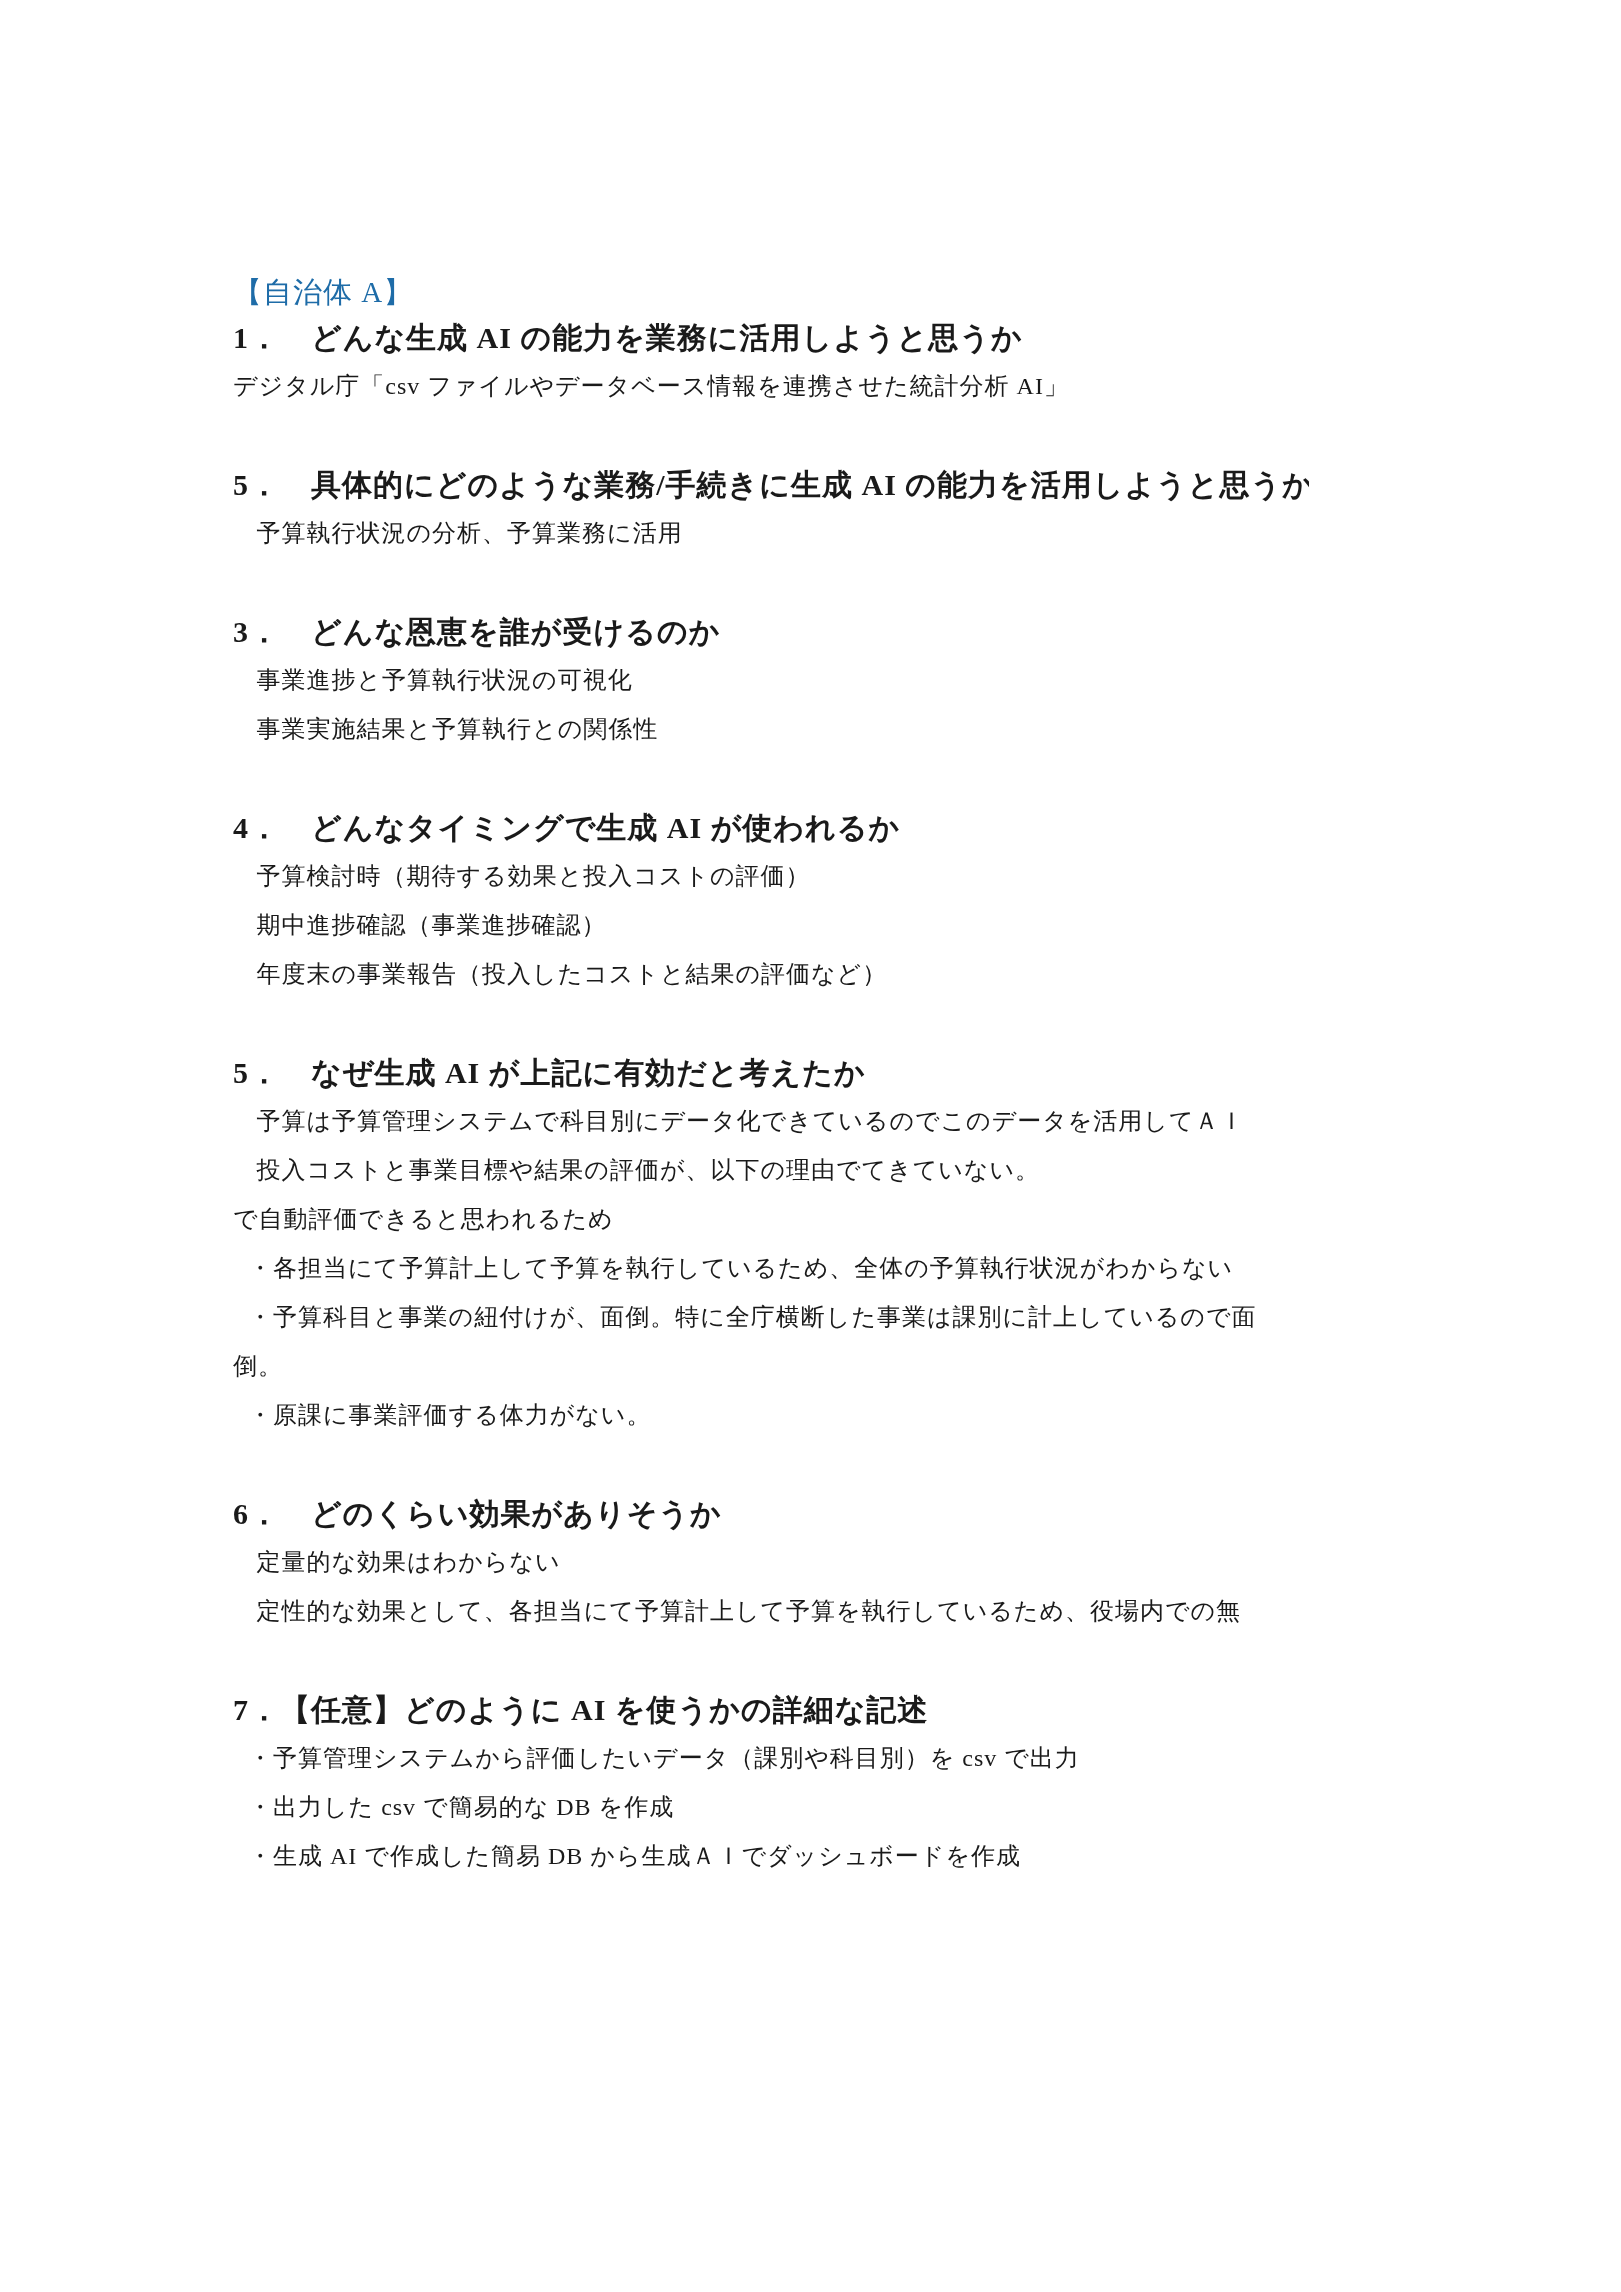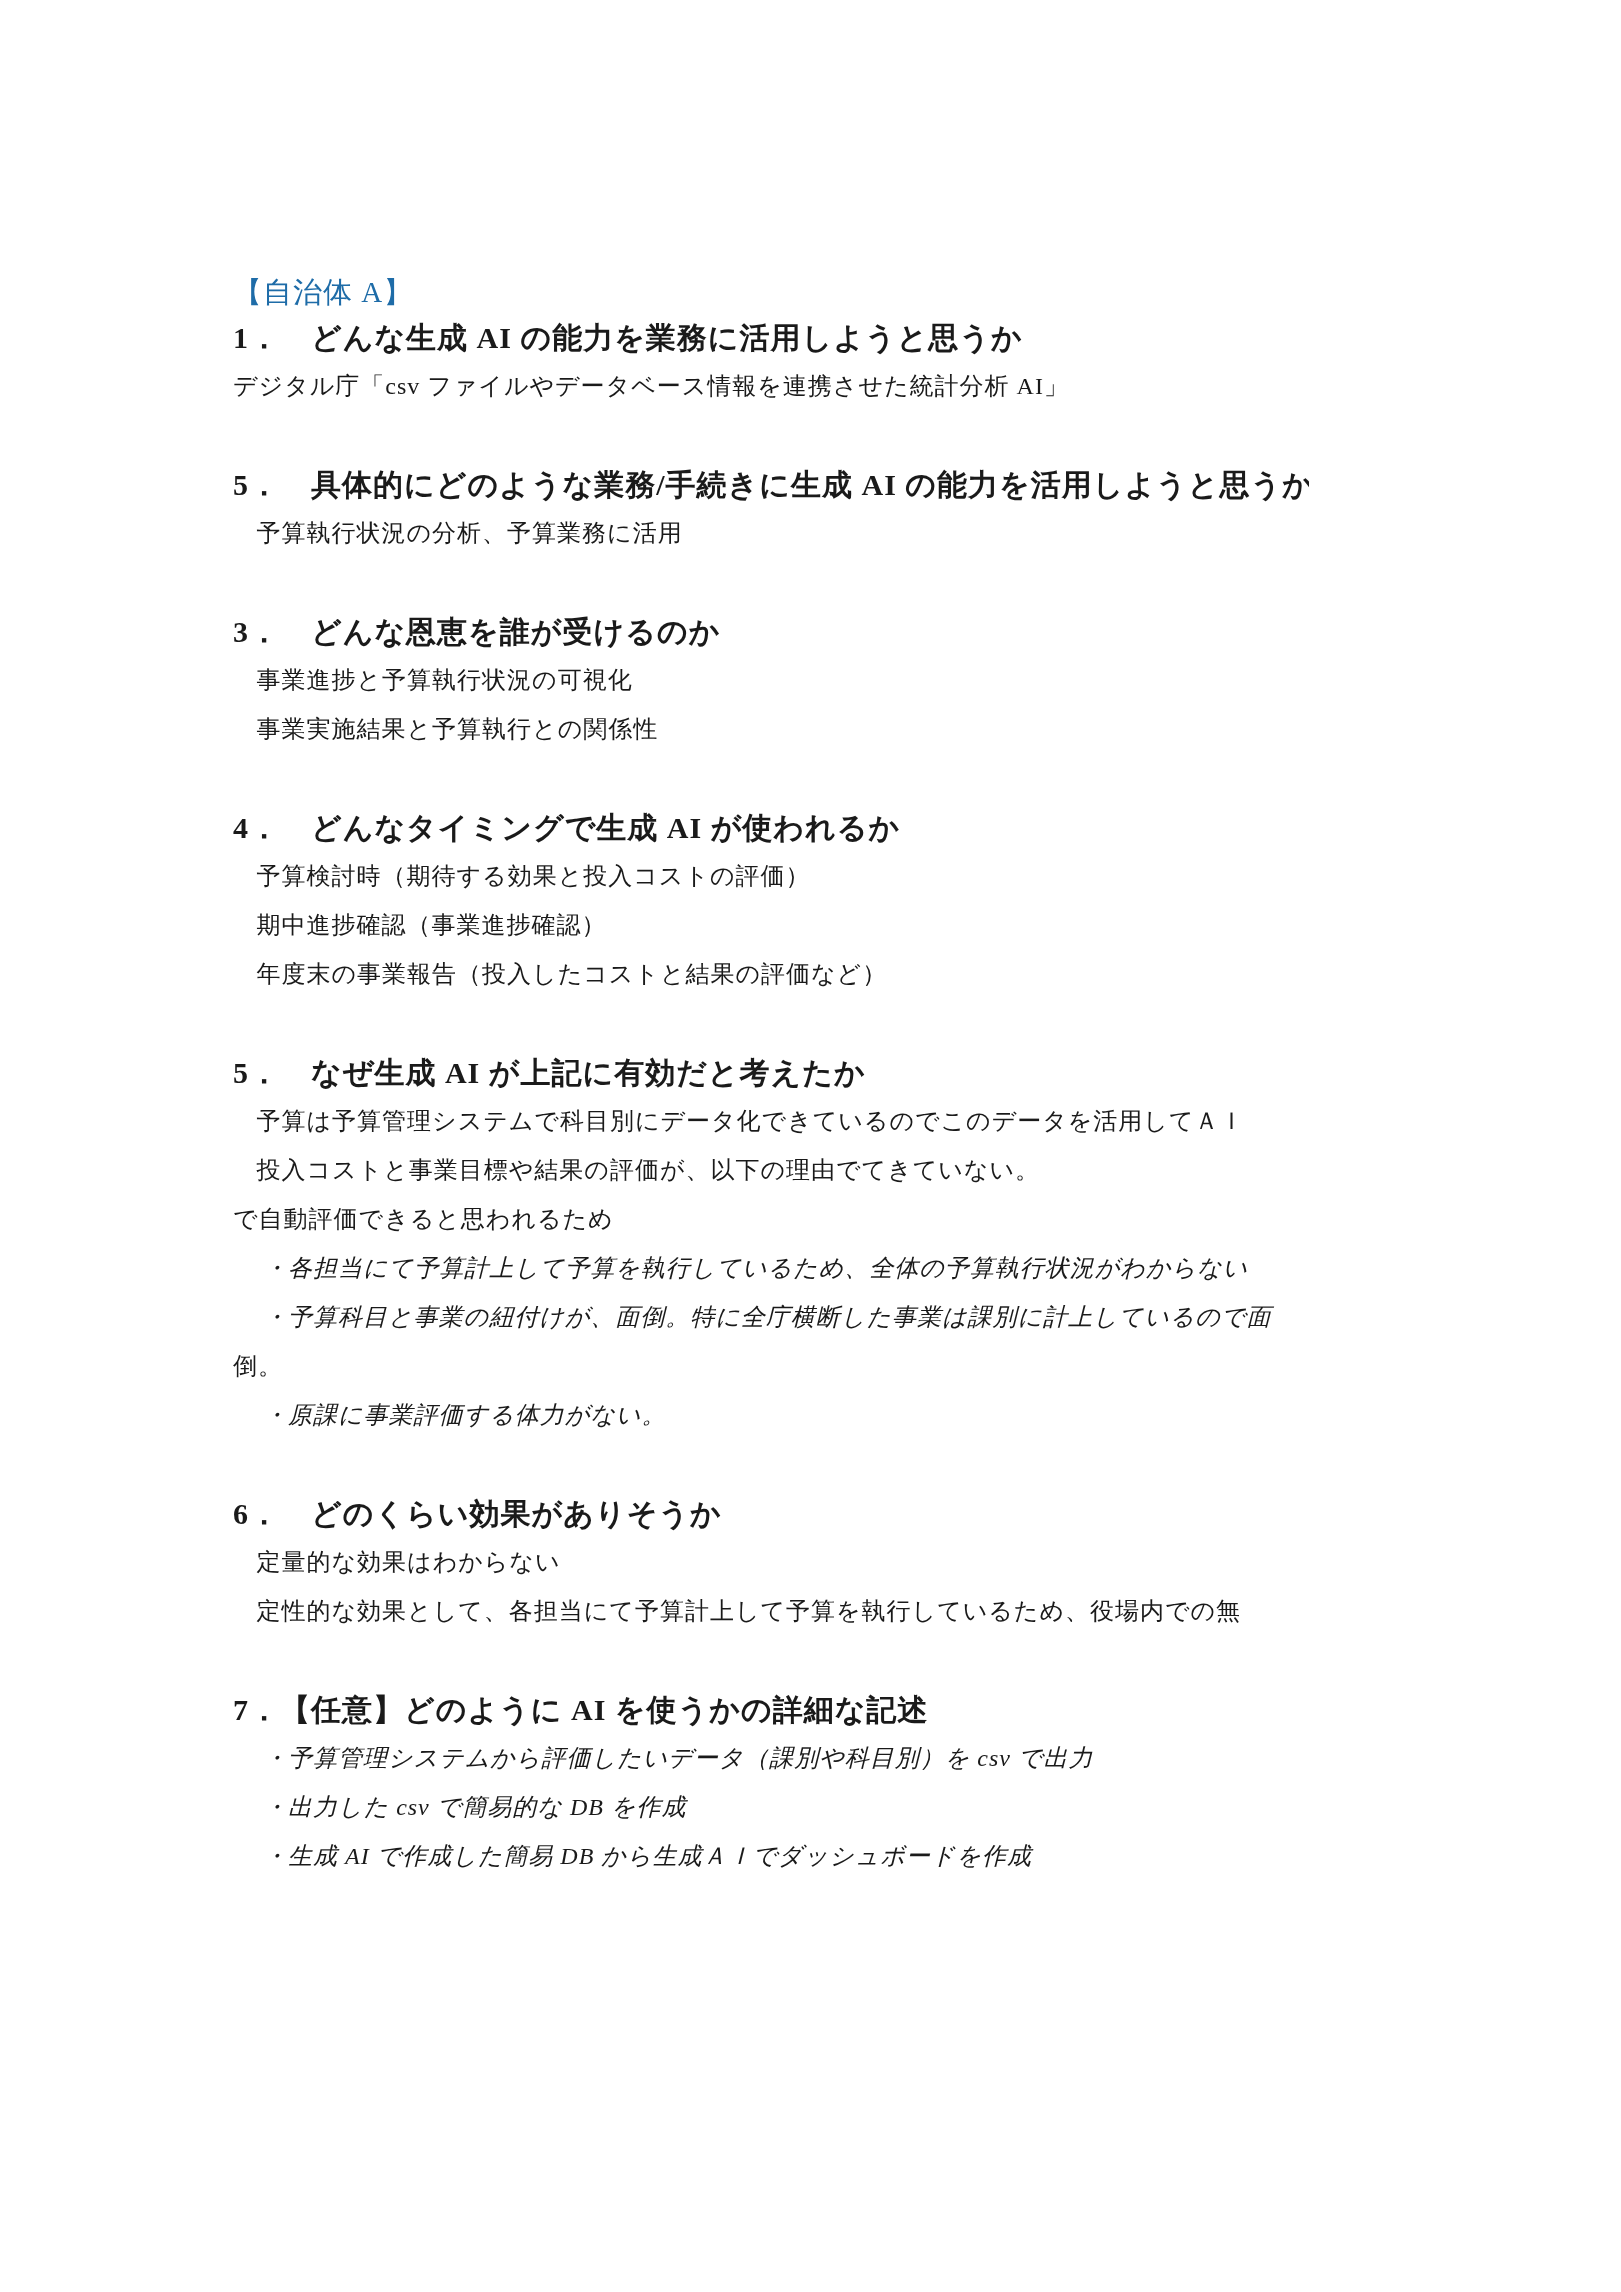--- a/index.html
+++ b/index.html
@@ -30,21 +30,21 @@
     white-space: pre;
   }
   .line {
     font-size: 24px;
     line-height: 49px;
     letter-spacing: 1px;
     white-space: pre;
   }
   .indent-flush  { margin-left: 0; }
   .indent-body   { margin-left: 23.5px; }
-  .indent-bullet { margin-left: 30px; font-style: italic; }
+  .indent-bullet { margin-left: 15px; }
 </style>
 </head>
 <body>
 
 <div class="page" style="color: rgb(26, 26, 26); background: rgb(255, 255, 255);">
   <div class="doc-title" style="color: rgb(30, 108, 168);">【自治体 A】</div>
   <div id="sections-container">
       <section class="sec first">
         <div class="heading">1．　どんな生成 AI の能力を業務に活用しようと思うか</div>
         <div class="line indent-flush">デジタル庁「csv ファイルやデータベース情報を連携させた統計分析 AI」</div>

